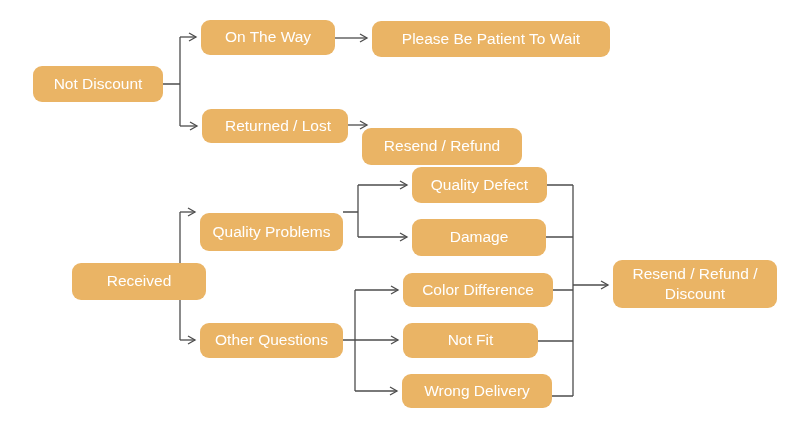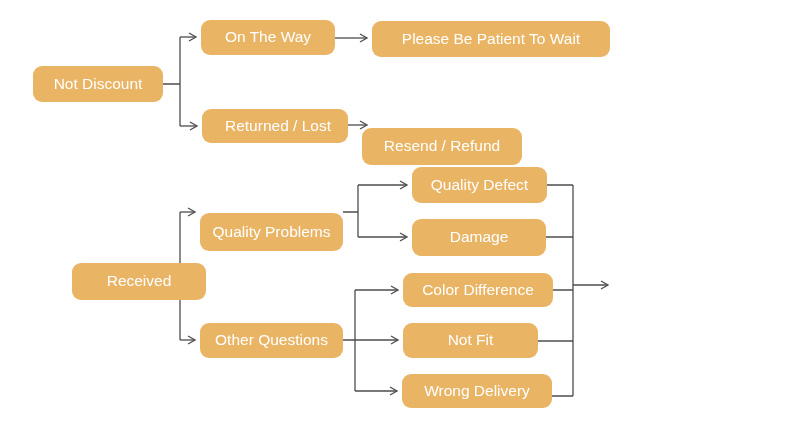--- a/index.html
+++ b/index.html
@@ -103,14 +103,15 @@
   <div class="node" style="left:412px; top:219px; width:134px; height:37px;">Damage</div>
 
   <div class="node" style="left:200px; top:323px; width:143px; height:35px;">Other Questions</div>
 
   <div class="node" style="left:403px; top:273px; width:150px; height:34px;">Color Difference</div>
 
   <div class="node" style="left:403px; top:323px; width:135px; height:35px;">Not Fit</div>
 
   <div class="node" style="left:402px; top:374px; width:150px; height:34px;">Wrong Delivery</div>
 
+  <div class="node wrap" style="left:613px; top:260px; width:164px; height:48px;">Resend / Refund / Discount</div>
 
 </div>
 
 </body></html>

